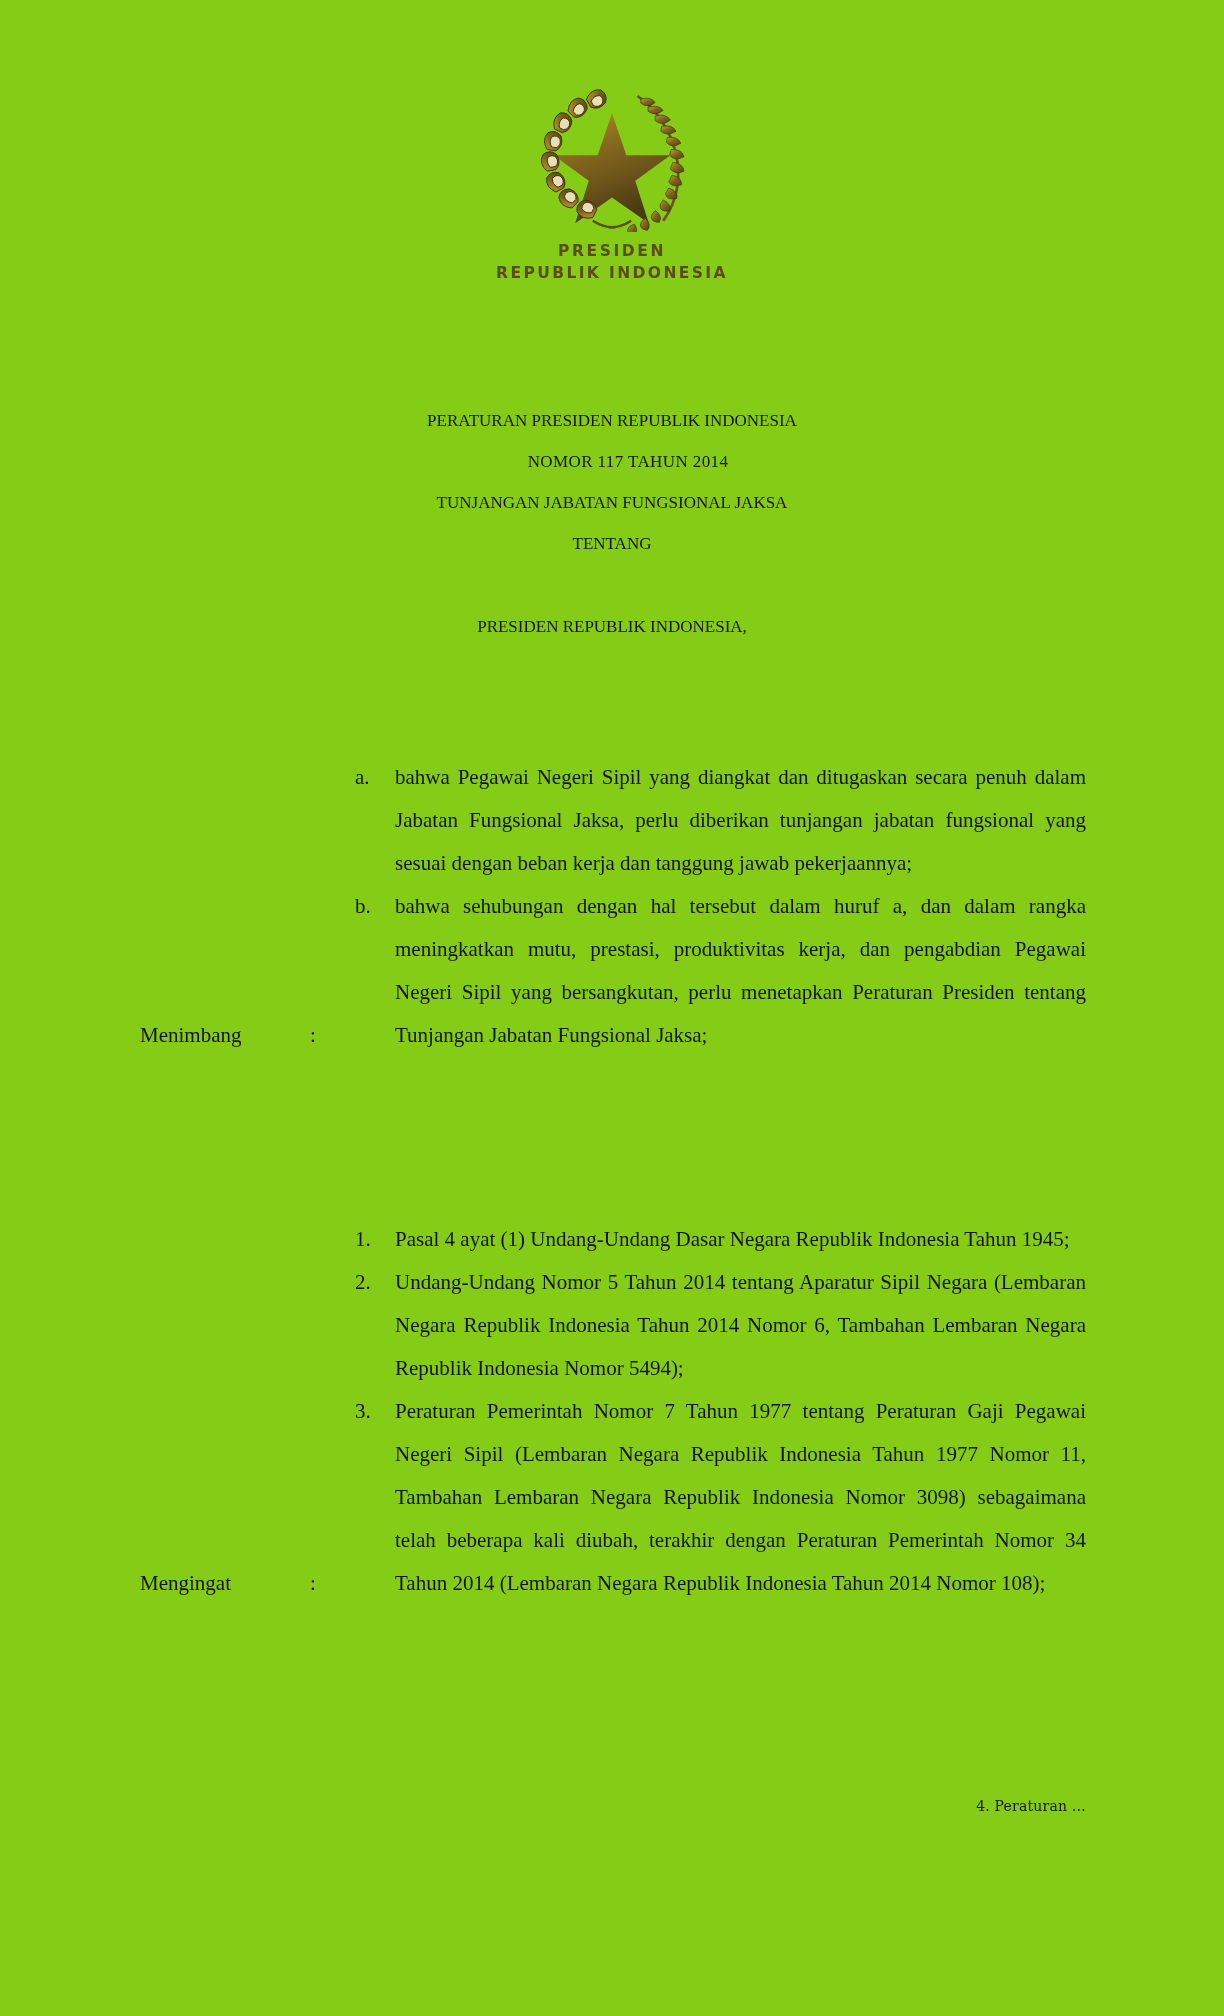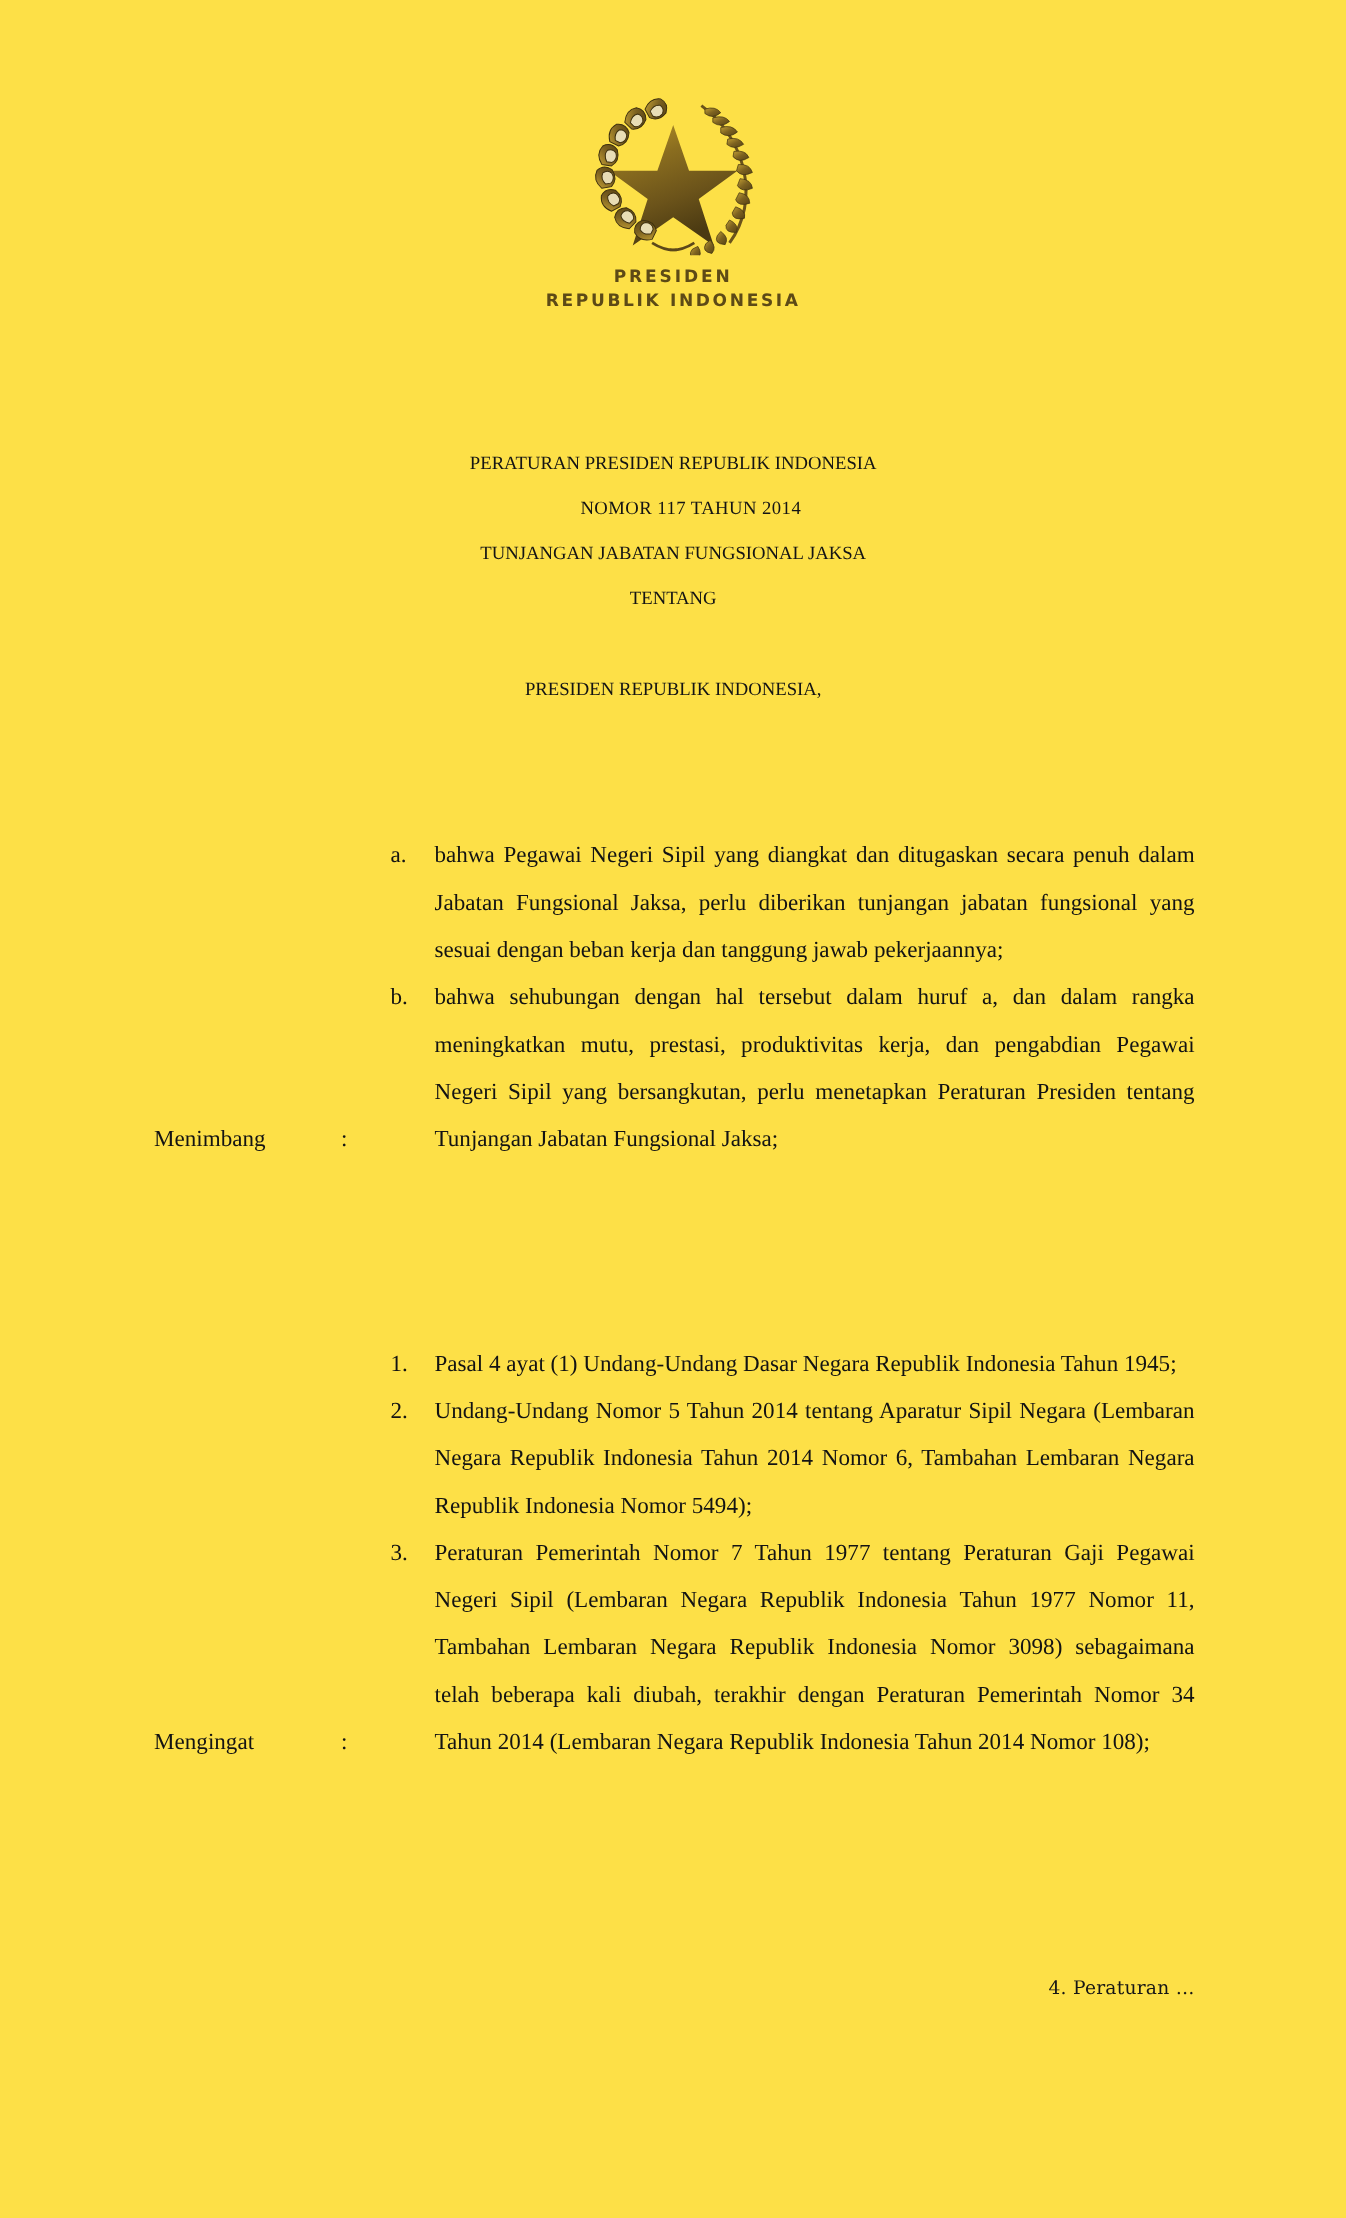--- a/index.html
+++ b/index.html
@@ -12,21 +12,21 @@
     height: 2016px;
     position: relative;
     font-family: "Liberation Serif", "DejaVu Serif", serif;
     color: #111111;
     overflow: hidden;
   }
 
   .page {
     position: absolute;
     inset: 0;
-    background: #fde047;
+    background: #84cc16;
   }
 
   
   .masthead {
     position: absolute;
     top: 72px;
     left: 0;
     right: 0;
     display: flex;
     flex-direction: column;
@@ -114,21 +114,21 @@
 
   
   .sec-items .item + .item { margin-top: 0; }
 
   
   .catchword {
     position: absolute;
     top: 1798px;
     right: 138px;
     font-family: "DejaVu Serif", "Liberation Serif", serif;
-    font-size: 17px;
+    font-size: 14px;
     color: #161616;
     letter-spacing: 0.2px;
   }
 </style>
 </head>
 <body>
 
 <div class="page">
 
   <div class="masthead">

